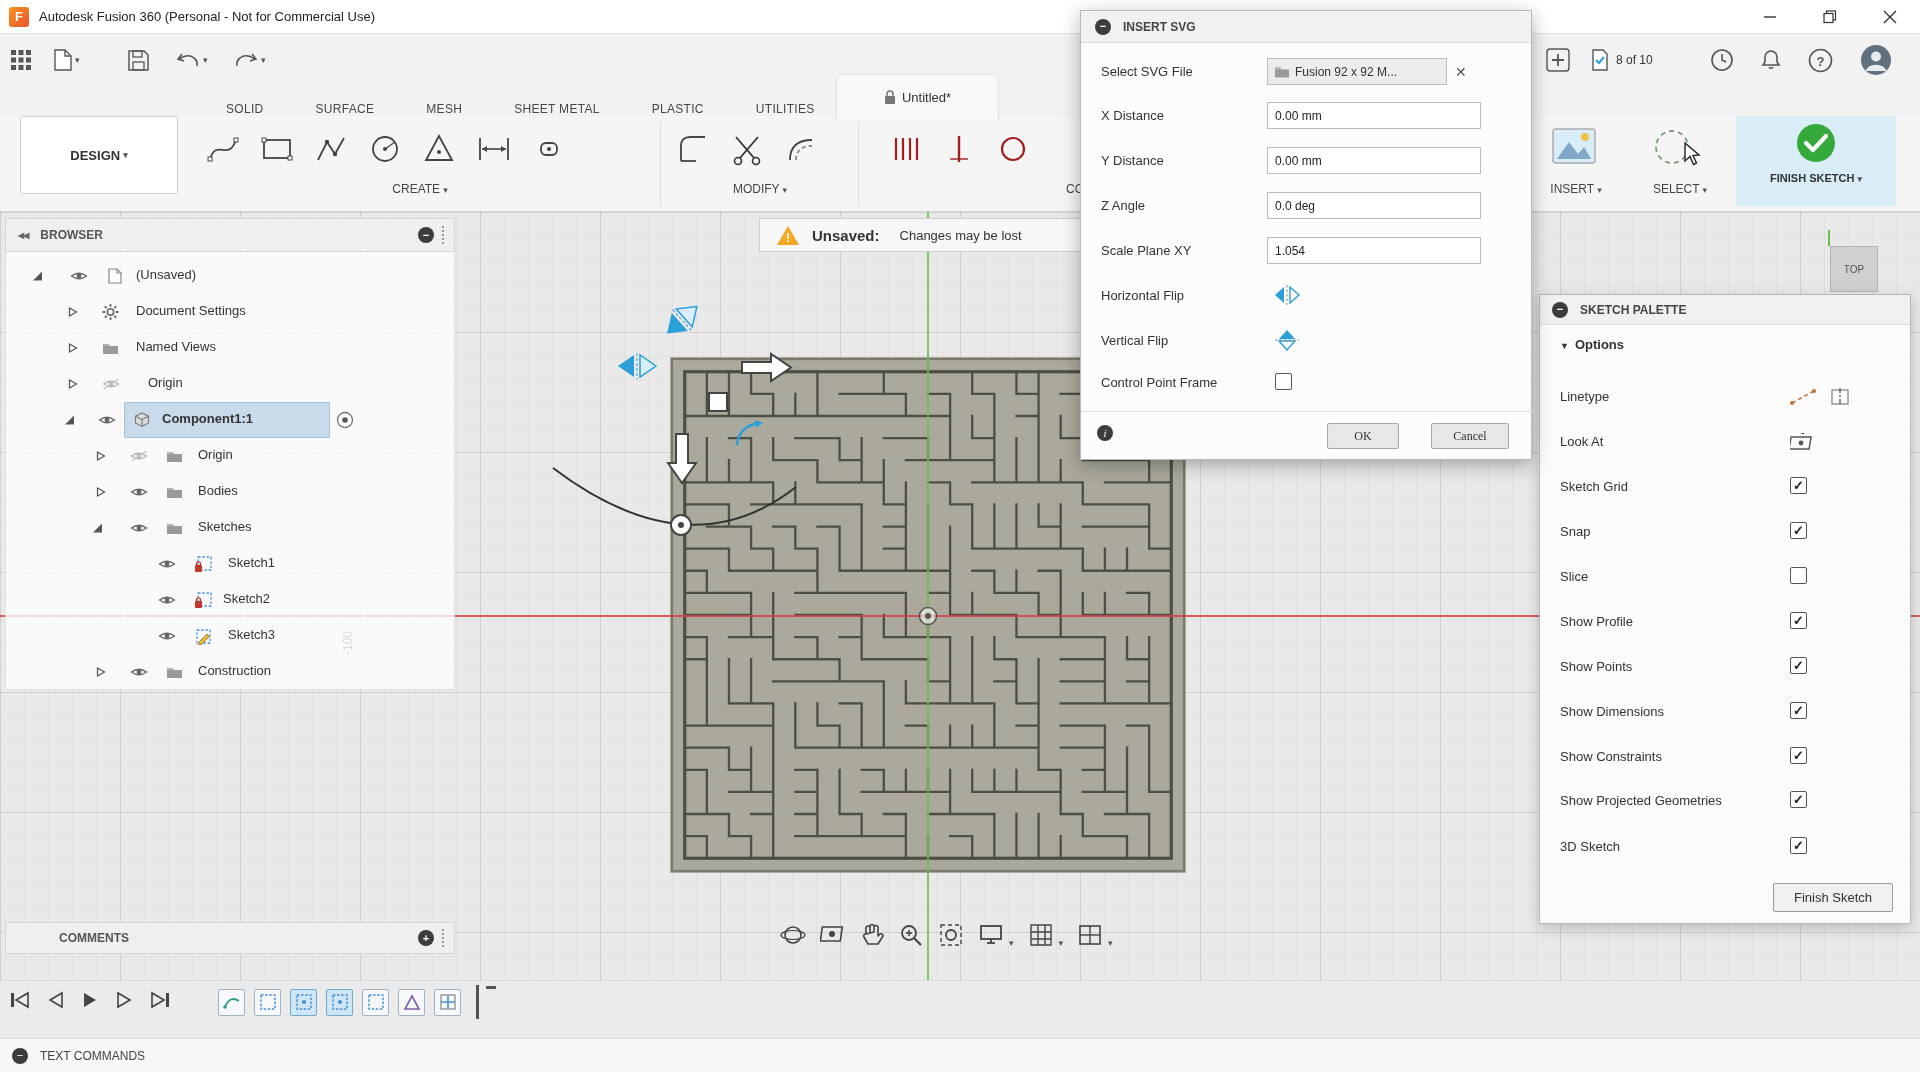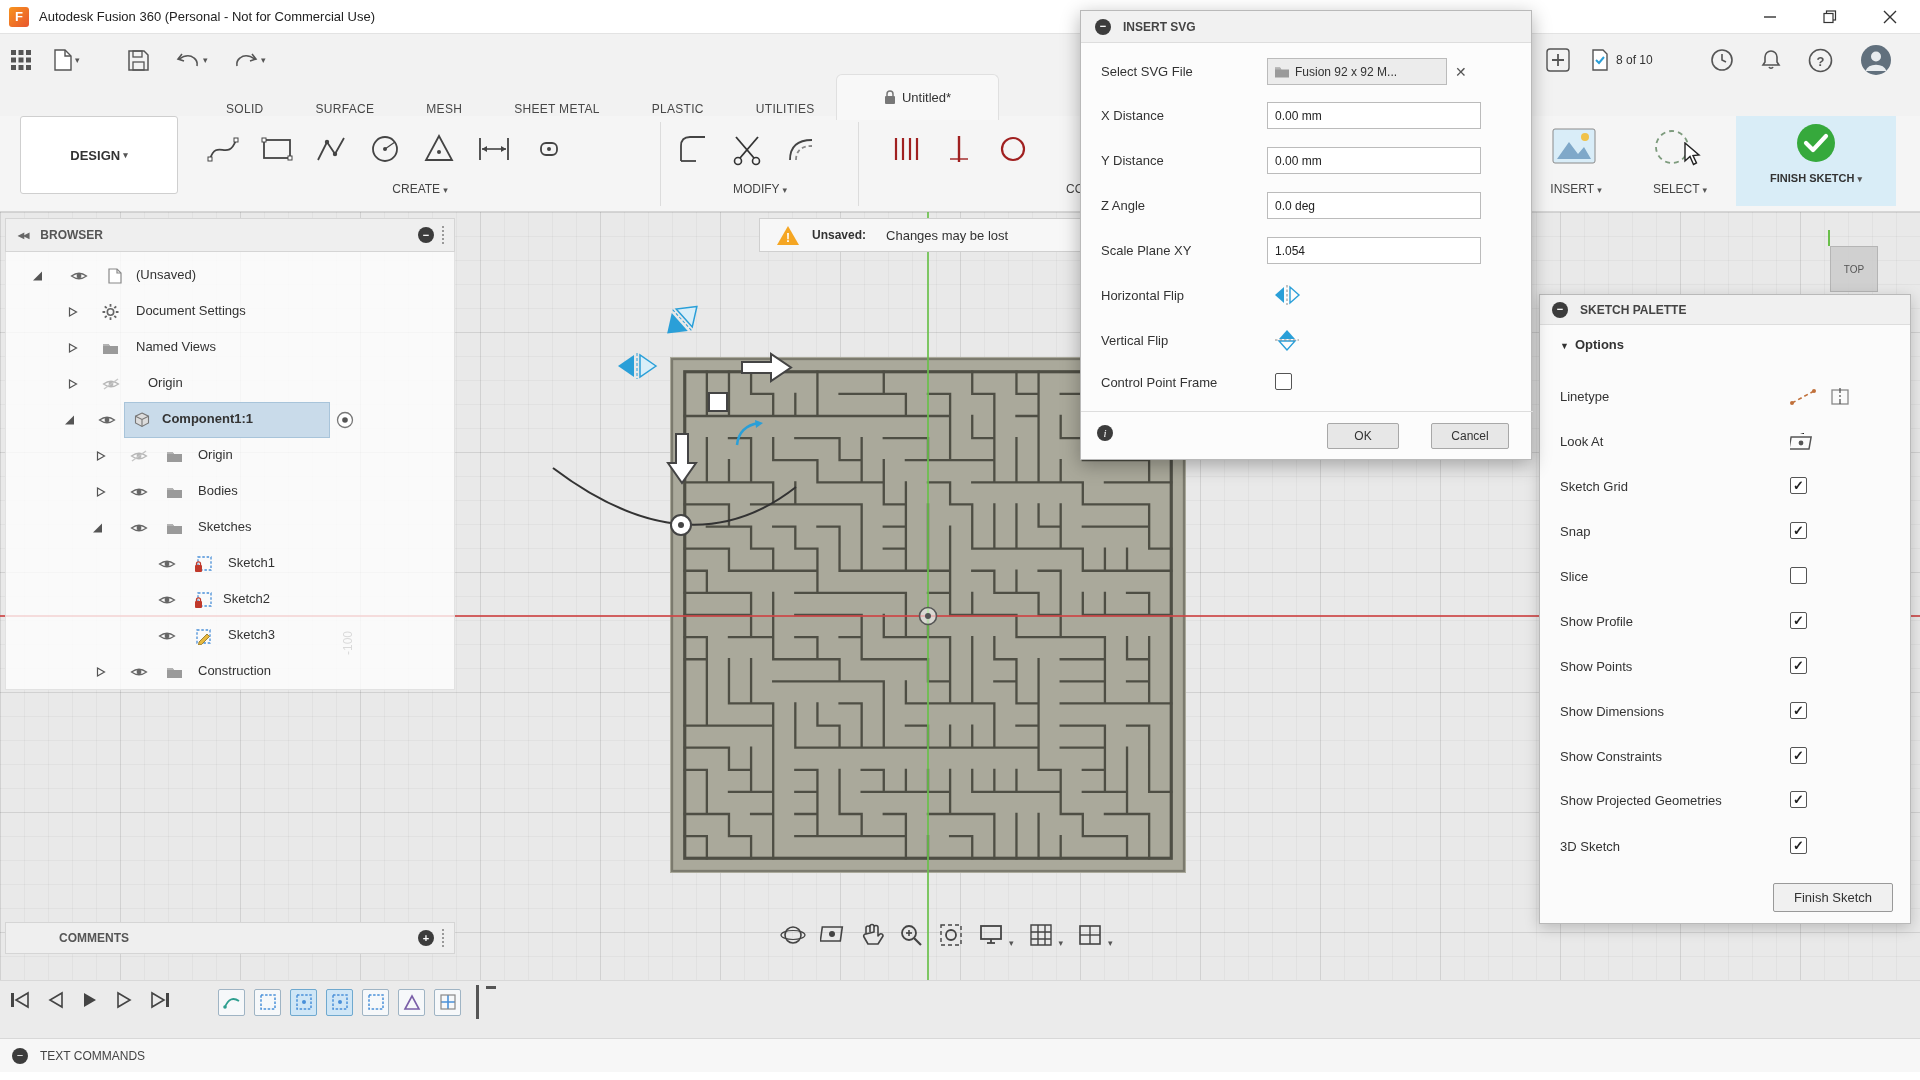--- a/index.html
+++ b/index.html
@@ -72,21 +72,21 @@
   .textcmd{position:absolute;left:0;top:1038px;width:1920px;height:34px;background:#f7f7f7;border-top:1px solid #d8d8d8;display:flex;align-items:center;z-index:8}
   .whitestrip{position:absolute;left:0;top:1072px;width:1920px;height:8px;background:#fff;z-index:8}
 
   
   .dialog{position:absolute;left:1080px;top:10px;width:452px;height:450px;background:#fcfcfc;border:1px solid #b9b9b9;box-shadow:0 5px 18px rgba(0,0,0,.3);z-index:40}
   .dlg-head{height:32px;background:#f1f1f1;border-bottom:1px solid #ddd;display:flex;align-items:center;font-size:12px;font-weight:bold;color:#444}
   .drow{position:absolute;left:0;width:452px;height:28px}
   .dlbl{position:absolute;left:20px;top:6px;font-size:13px;color:#333}
   .dinput{position:absolute;left:186px;top:0;width:214px;height:27px;border:1px solid #bbb;background:#fff;font-size:12px;font-family:"Liberation Sans",sans-serif;padding:0 7px;color:#222}
   .ffield{position:absolute;left:186px;top:0;width:180px;height:27px;border:1px solid #bbb;background:#ececec;display:flex;align-items:center;gap:5px;padding:0 6px;font-size:12px;color:#333;white-space:nowrap;overflow:hidden}
-  .dbtn{position:absolute;top:0;height:26px;background:#e7e7e7;border:1px solid #a8a8a8;border-radius:2px;font-size:12px;color:#333;font-family:Liberation Sans, sans-serif}
+  .dbtn{position:absolute;top:0;height:26px;background:#e7e7e7;border:1px solid #a8a8a8;border-radius:2px;font-size:12px;color:#333;font-family:Liberation Serif, serif}
   .circle-dark{width:16px;height:16px;border-radius:50%;background:#3c3c3c;color:#fff;display:flex;align-items:center;justify-content:center;font-size:11px;line-height:1}
   .cb{width:17px;height:17px;border:1px solid #555;border-radius:2px;background:#fff;display:flex;align-items:center;justify-content:center;font-size:13px;font-weight:bold;color:#222}
 
   
   .palette{position:absolute;left:1539px;top:294px;width:372px;height:630px;background:#fbfbfb;border:1px solid #b9b9b9;box-shadow:0 4px 14px rgba(0,0,0,.2);z-index:30}
   .pal-head{height:30px;background:#f0f0f0;border-bottom:1px solid #ddd;display:flex;align-items:center;font-size:12px;font-weight:bold;color:#444}
   .prow{position:absolute;left:0;width:372px;height:30px}
   .plbl{position:absolute;left:20px;top:6px;font-size:13px;color:#333;white-space:nowrap}
   .pctl{position:absolute;left:250px;top:4px;display:flex;gap:14px;align-items:center}
   .pbtn{position:absolute;left:233px;top:588px;width:120px;height:29px;background:#f0f0f0;border:1px solid #999;border-radius:2px;font-size:13px;color:#333;font-family:"Liberation Sans",sans-serif}
@@ -456,21 +456,21 @@
         <span>FINISH SKETCH</span><span class="caret">▾</span>
       </div>
     </div>
   </div>
 
   <div class="warnbar">
     <svg style="margin-left:16px" width="24" height="21">
       <polygon points="12,1 23,20 1,20" fill="#f5a623"></polygon>
         <text x="12" y="17" text-anchor="middle" font-size="12" font-weight="bold" fill="#fff" font-family="Liberation Sans">!</text>
     </svg>
-    <span style="margin-left:12px;font-weight:bold;font-size:12px">Unsaved:</span>
+    <span style="margin-left:12px;font-weight:bold;font-size:15px">Unsaved:</span>
     <span style="margin-left:20px;font-size:13px">Changes may be lost</span>
   </div>
 
   <div class="phead browser-head">
     <span style="margin-left:12px;font-size:8px;letter-spacing:-1px;color:#666">◀◀</span>
     <span style="margin-left:12px">BROWSER</span>
     <span class="circle-dark" style="margin-left:auto">−</span>
     <span style="width:4px;height:18px;border-left:2px dotted #999;margin:0 8px"></span>
   </div>
   <div class="tree">

